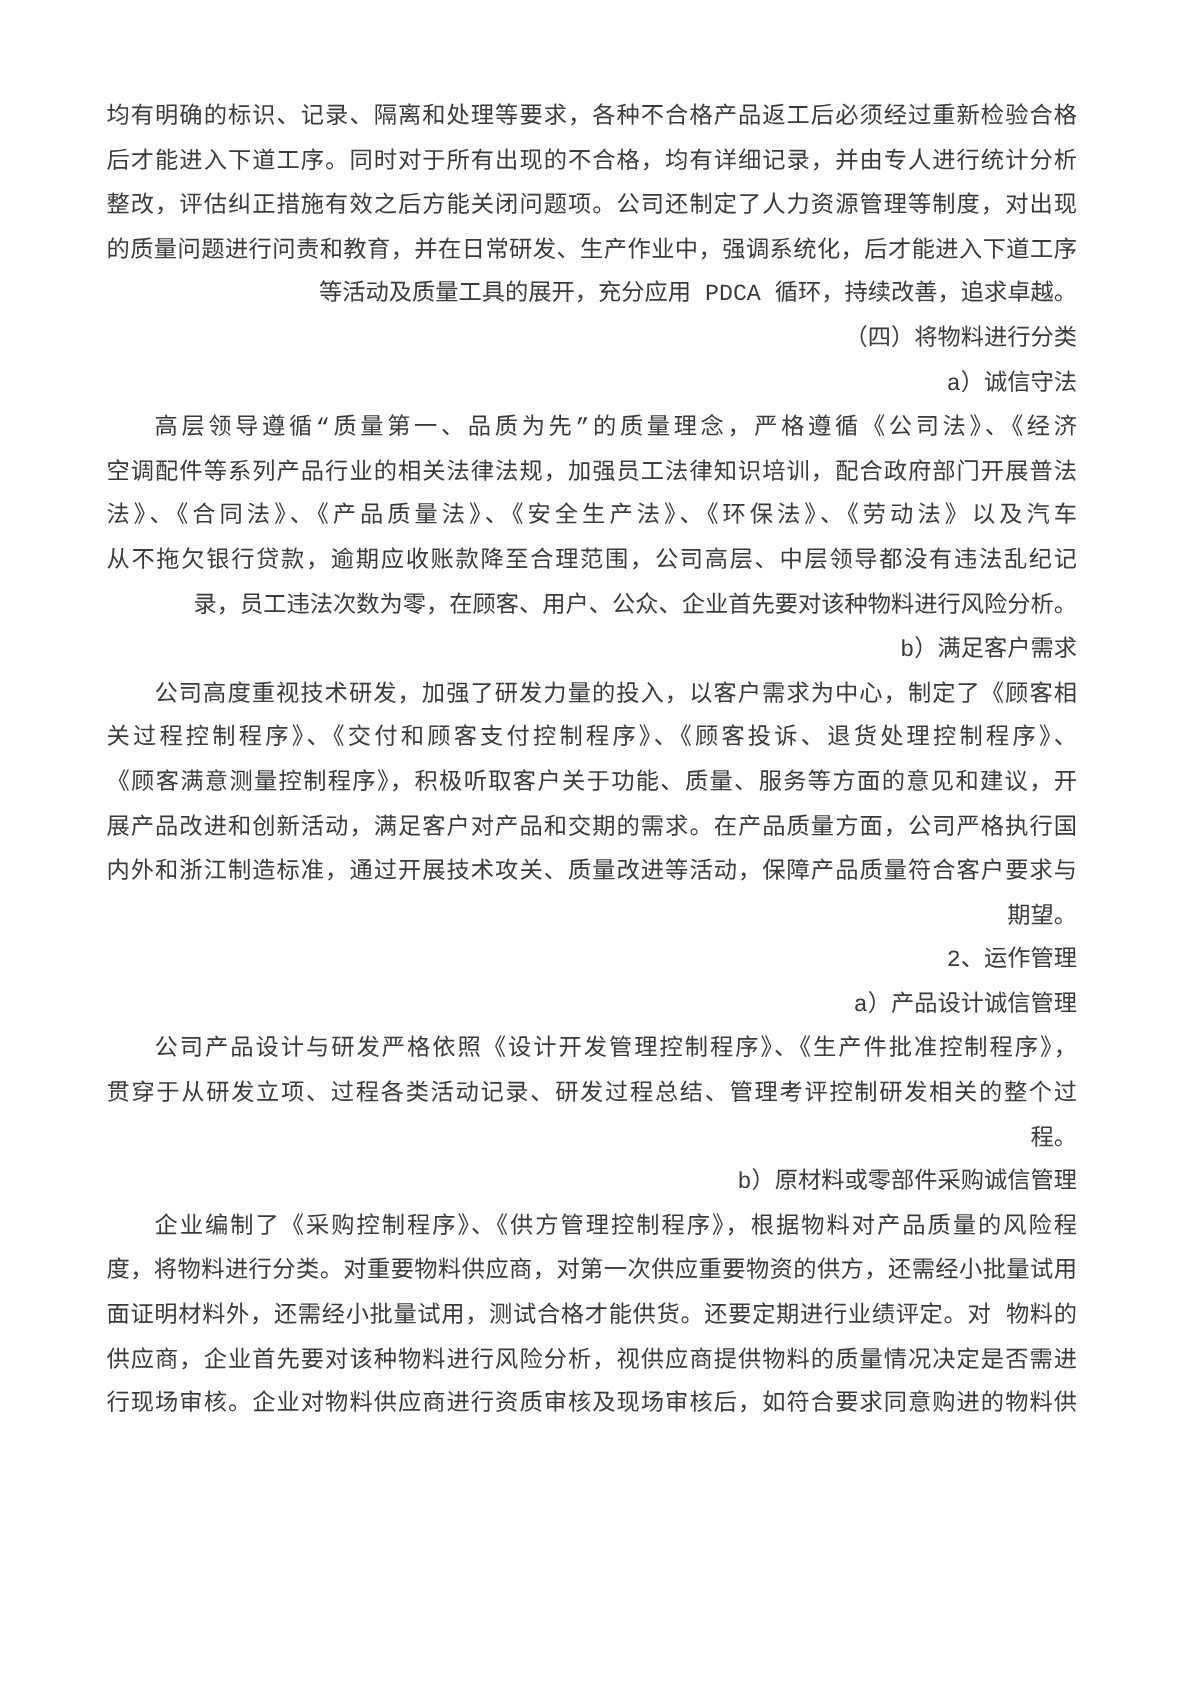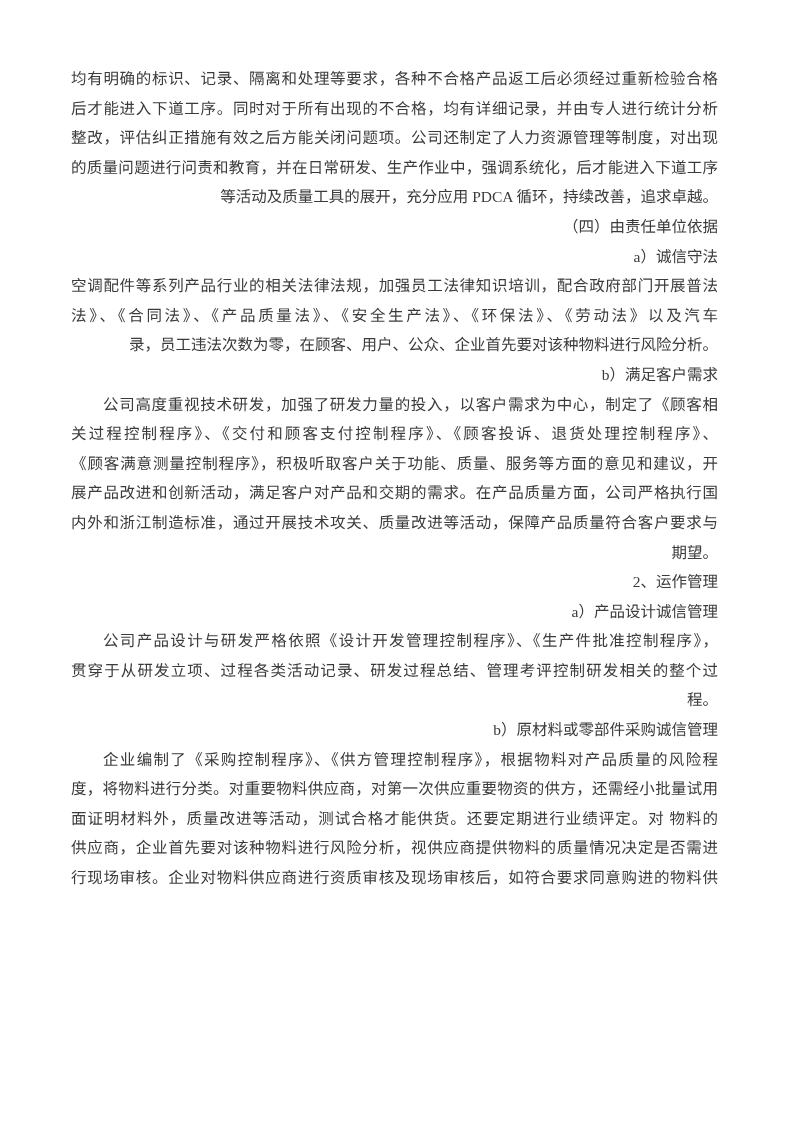--- a/index.html
+++ b/index.html
@@ -6,21 +6,21 @@
     margin: 0;
     padding: 0;
     background: #ffffff;
   }
   .page {
     position: relative;
     width: 800px;
     height: 985px;
     background: #ffffff;
     overflow: hidden;
-    font-family: Liberation Serif, serif;
+    font-family: Liberation Mono, monospace;
   }
   .content {
     position: absolute;
     left: 71px;
     top: 64px;
     width: 647px;
     color: #3b3b3b;
     font-size: 15.5px;
   }
   .line {
@@ -43,37 +43,39 @@
 </head>
 <body>
 
 <div class="page">
   <div class="content">
       <div class="line justify">均有明确的标识、记录、隔离和处理等要求，各种不合格产品返工后必须经过重新检验合格</div>
       <div class="line justify">后才能进入下道工序。同时对于所有出现的不合格，均有详细记录，并由专人进行统计分析</div>
       <div class="line justify">整改，评估纠正措施有效之后方能关闭问题项。公司还制定了人力资源管理等制度，对出现</div>
       <div class="line justify">的质量问题进行问责和教育，并在日常研发、生产作业中，强调系统化，后才能进入下道工序</div>
       <div class="line">等活动及质量工具的展开，充分应用 PDCA 循环，持续改善，追求卓越。</div>
-      <div class="line indent">（四）由责任单位依据</div>
+      <div class="line indent">（四）将物料进行分类</div>
       <div class="line indent">a）诚信守法</div>
+      <div class="line justify indent">高层领导遵循“质量第一、品质为先”的质量理念，严格遵循《公司法》、《经济</div>
       <div class="line justify">空调配件等系列产品行业的相关法律法规，加强员工法律知识培训，配合政府部门开展普法</div>
       <div class="line justify">法》、《合同法》、《产品质量法》、《安全生产法》、《环保法》、《劳动法》以及汽车</div>
+      <div class="line justify">从不拖欠银行贷款，逾期应收账款降至合理范围，公司高层、中层领导都没有违法乱纪记</div>
       <div class="line">录，员工违法次数为零，在顾客、用户、公众、企业首先要对该种物料进行风险分析。</div>
       <div class="line indent">b）满足客户需求</div>
       <div class="line justify indent">公司高度重视技术研发，加强了研发力量的投入，以客户需求为中心，制定了《顾客相</div>
       <div class="line justify">关过程控制程序》、《交付和顾客支付控制程序》、《顾客投诉、退货处理控制程序》、</div>
       <div class="line justify">《顾客满意测量控制程序》，积极听取客户关于功能、质量、服务等方面的意见和建议，开</div>
       <div class="line justify">展产品改进和创新活动，满足客户对产品和交期的需求。在产品质量方面，公司严格执行国</div>
       <div class="line justify">内外和浙江制造标准，通过开展技术攻关、质量改进等活动，保障产品质量符合客户要求与</div>
       <div class="line">期望。</div>
       <div class="line indent">2、运作管理</div>
       <div class="line indent">a）产品设计诚信管理</div>
       <div class="line justify indent">公司产品设计与研发严格依照《设计开发管理控制程序》、《生产件批准控制程序》，</div>
       <div class="line justify">贯穿于从研发立项、过程各类活动记录、研发过程总结、管理考评控制研发相关的整个过</div>
       <div class="line">程。</div>
       <div class="line indent">b）原材料或零部件采购诚信管理</div>
       <div class="line justify indent">企业编制了《采购控制程序》、《供方管理控制程序》，根据物料对产品质量的风险程</div>
       <div class="line justify">度，将物料进行分类。对重要物料供应商，对第一次供应重要物资的供方，还需经小批量试用</div>
-      <div class="line justify">面证明材料外，质量改进等活动，测试合格才能供货。还要定期进行业绩评定。对 物料的</div>
+      <div class="line justify">面证明材料外，还需经小批量试用，测试合格才能供货。还要定期进行业绩评定。对 物料的</div>
       <div class="line justify">供应商，企业首先要对该种物料进行风险分析，视供应商提供物料的质量情况决定是否需进</div>
       <div class="line justify">行现场审核。企业对物料供应商进行资质审核及现场审核后，如符合要求同意购进的物料供</div>
     </div>
 </div>
 
 </body></html>

